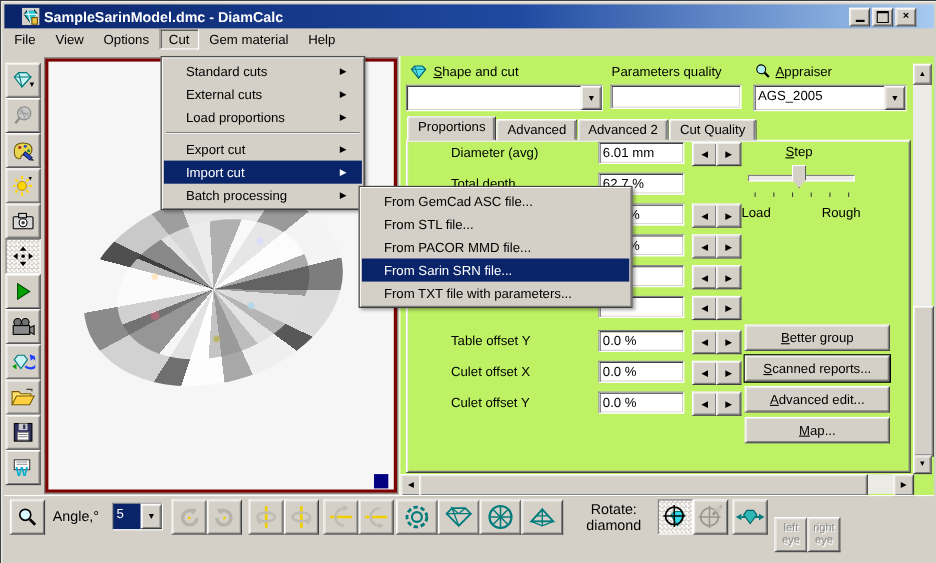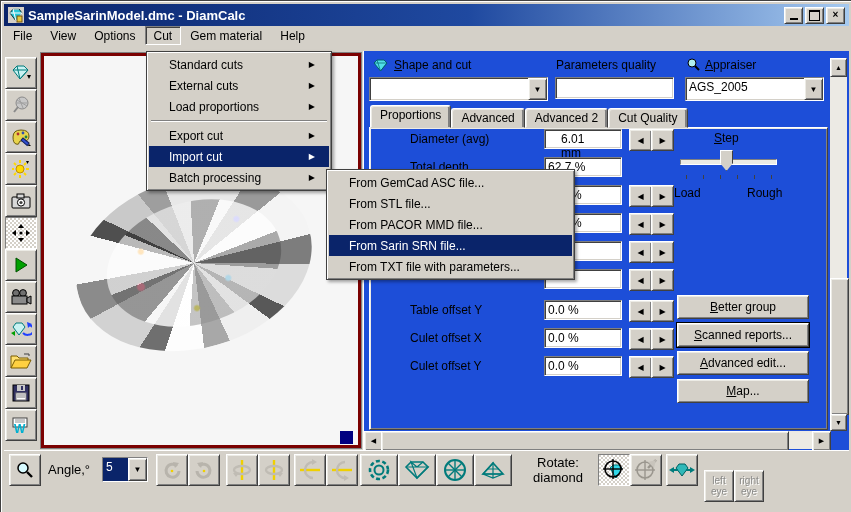--- a/index.html
+++ b/index.html
@@ -16,21 +16,21 @@
   .checked{background:repeating-conic-gradient(#fff 0 25%, #d4d0c8 0 50%) 0 0/4px 4px;
           border:1px solid;border-color:#808080 #fff #fff #808080;}
   .sunken{background:#fff;border:1px solid;border-color:#808080 #fff #fff #808080;
           box-shadow:inset 1px 1px 0 #404040, inset -1px -1px 0 #D4D0C8;}
   .btn{display:flex;align-items:center;justify-content:center;cursor:default;user-select:none;}
   .mn{display:inline-block;}
   .mn::first-letter{text-decoration:underline;}
   
   .titlebar{left:3px;top:3px;width:845px;height:22px;
      background:linear-gradient(90deg,#0A246A,#1F49A0 55%,#A6CAF0);
-     display:flex;align-items:center;padding:0 4px;box-sizing:border-box;}
+     display:flex;align-items:center;padding:0 16px;box-sizing:border-box;}
   .titlebar .title{color:#fff;font-weight:bold;font-size:13px;margin-left:4px;flex:1;
      white-space:nowrap;overflow:hidden;}
   .winbtn{width:17px;height:15px;margin-left:2px;font-size:10px;font-weight:bold;line-height:11px;}
   .winbtn .glyph{transform:translateY(-1px);}
   .minbar{width:8px;height:2px;background:#000;margin-top:8px;}
   .maxbox{width:9px;height:8px;border:1px solid #000;border-top-width:2px;}
   
   .menubar{left:3px;top:25px;width:845px;height:22px;display:flex;align-items:stretch;background:#D4D0C8;}
   .menubar .mitem{padding:3px 9px 0 9px;height:19px;box-sizing:border-box;}
   .menubar .mitem.pressed{border:1px solid;border-color:#808080 #fff #fff #808080;padding:2px 8px 0 8px;}
@@ -58,21 +58,21 @@
       conic-gradient(from 20deg,#e8e8e8 0 8%,#9a9a9a 0 13%,#f4f4f4 0 20%,#7d7d7d 0 24%,
         #dcdcdc 0 31%,#585858 0 34%,#efefef 0 42%,#a8a8a8 0 47%,#fdfdfd 0 54%,#6f6f6f 0 58%,
         #d2d2d2 0 66%,#8b8b8b 0 71%,#f6f6f6 0 78%,#4f4f4f 0 81%,#c9c9c9 0 88%,#9e9e9e 0 93%,#e8e8e8 0 100%);}
   .diamond-render::after{content:"";position:absolute;inset:14% 13%;border-radius:50%;
      background:conic-gradient(from 200deg,rgba(255,255,255,.8) 0 10%,rgba(90,90,90,.5) 0 18%,
        rgba(255,255,255,.6) 0 30%,rgba(40,40,40,.4) 0 36%,rgba(238,238,238,.7) 0 48%,
        rgba(120,120,120,.5) 0 55%,rgba(255,255,255,.75) 0 68%,rgba(60,60,60,.4) 0 75%,
        rgba(221,221,221,.7) 0 88%,rgba(140,140,140,.5) 0 100%);}
   .bluesq{left:296px;top:375px;width:13px;height:13px;background:#000080;}
   
-  .rpanel{left:362px;top:50px;width:486px;height:400px;background:#1d4ed8;
+  .rpanel{left:362px;top:50px;width:486px;height:400px;background:#bef264;
      border-left:1px solid #fff;box-sizing:border-box;}
   .lbl{white-space:nowrap;}
   .combo{display:flex;}
   .combo .cval{flex:1;padding:2px 3px;overflow:hidden;white-space:nowrap;font-size:12px;}
   .combo .cbtn{width:17px;font-size:8px;}
   .tab{height:20px;padding:2px 9px 0;box-sizing:border-box;background:#D4D0C8;
      border:1px solid;border-color:#fff #404040 #D4D0C8 #fff;border-radius:3px 3px 0 0;
      box-shadow:inset 1px 1px 0 #ECEBE5, inset -2px 0 0 #808080;}
   .tab.sel{height:23px;margin-top:-3px;font-weight:normal;z-index:3;position:relative;}
   .tabpage{border:1px solid;border-color:#fff #404040 #404040 #fff;
@@ -280,21 +280,21 @@
     <div class="abs" style="left:6px;top:57px;display:flex;align-items:flex-end;z-index:2">
       <div class="tab sel">Proportions</div>
       <div class="tab">Advanced</div>
       <div class="tab">Advanced 2</div>
       <div class="tab">Cut Quality</div>
     </div>
 
     <div class="abs tabpage" style="left:5px;top:76px;width:457px;height:301px"></div>
 
     <div class="abs prow-label" style="left:46px;top:81px">Diameter (avg)</div>
-    <div class="abs sunken" style="left:180px;top:78px;width:78px;height:20px;padding:2px 16px;box-sizing:border-box">6.01 mm</div>
+    <div class="abs sunken" style="left:180px;top:78px;width:78px;height:20px;padding:2px 3px;box-sizing:border-box">6.01 mm</div>
     <div class="abs raised btn spin" style="left:265px;top:78px">
         <span>◀</span>
       </div>
     <div class="abs raised btn spin" style="left:287px;top:78px">
         <span>▶</span>
       </div>
 
     <div class="abs prow-label" style="left:46px;top:109px">Total depth</div>
     <div class="abs sunken" style="left:180px;top:106px;width:78px;height:20px;padding:2px 3px;box-sizing:border-box">62.7 %</div>
 

